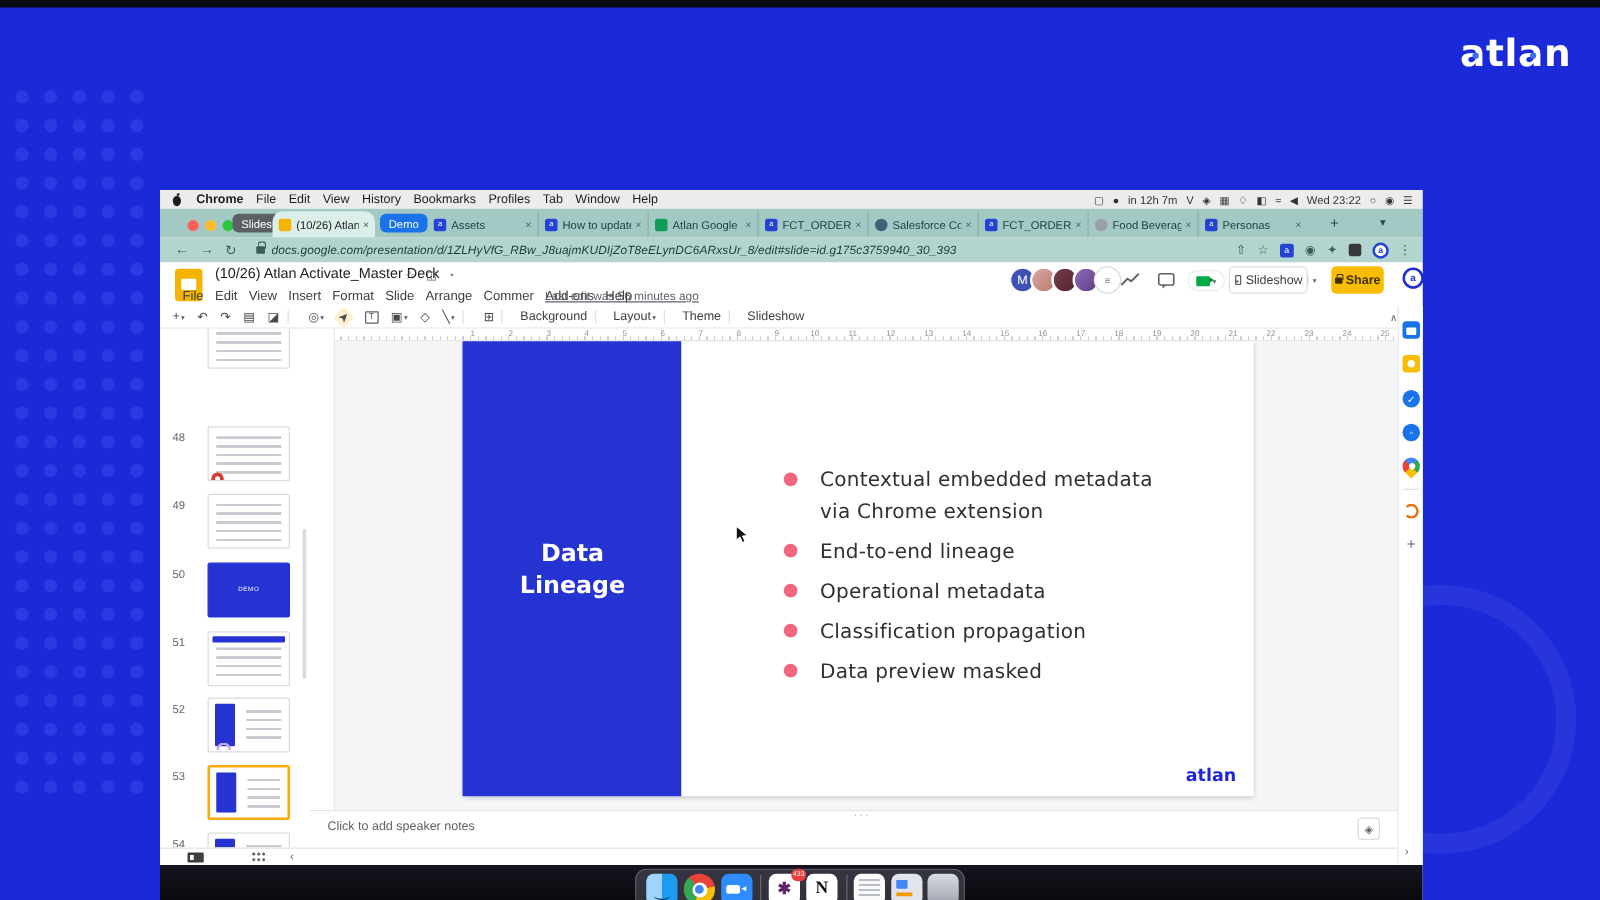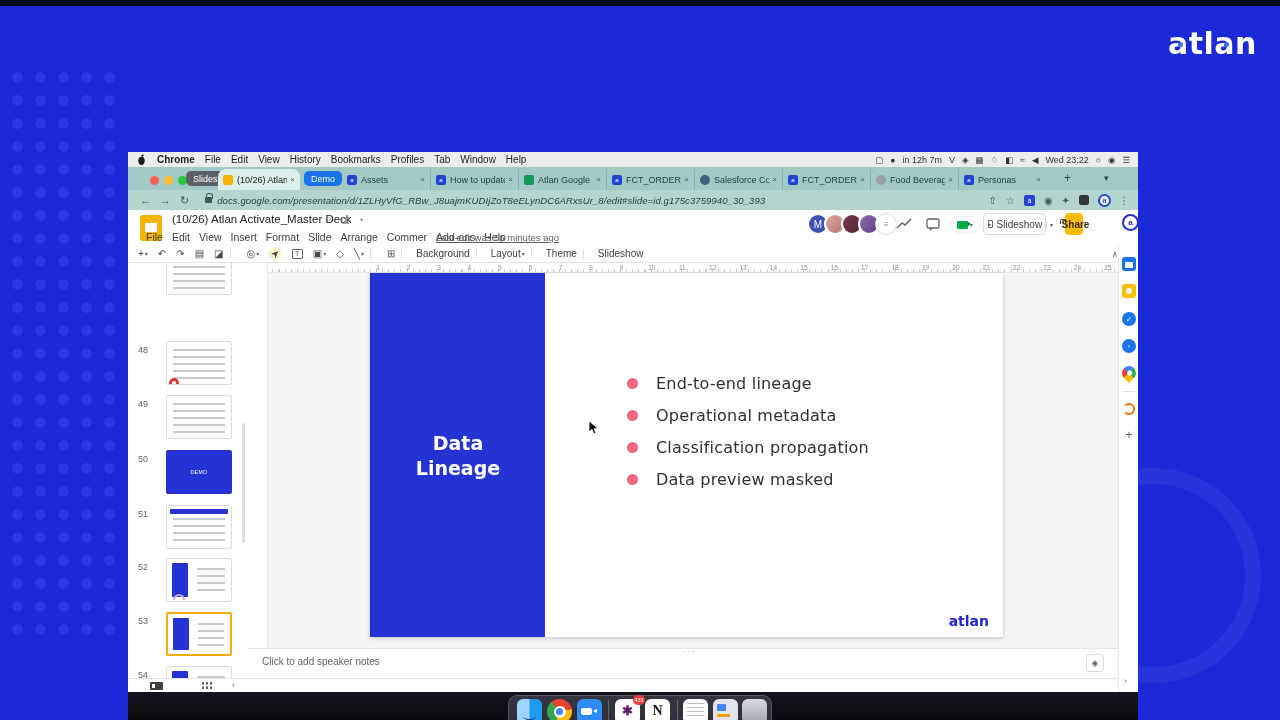--- a/index.html
+++ b/index.html
@@ -95,21 +95,21 @@
     display:flex; align-items:center; justify-content:center; background:#fff; }
   .meet .cam { width:11px; height:8px; background:#00ac47; border-radius:1px; position:relative; }
   .meet .cam::after { content:""; position:absolute; right:-3px; top:1.5px; border-top:2.5px solid transparent;
     border-bottom:2.5px solid transparent; border-left:3px solid #00832d; }
   .meet .car { font-size:6px; color:#5f6368; margin-left:2px; }
   .btn-slideshow { position:absolute; left:855px; top:3px; width:63px; height:22px; border:1px solid #dadce0;
     border-radius:4px; background:#fff; display:flex; align-items:center; font-size:10px; color:#3c4043; padding:0 4px; }
   .btn-slideshow .pic { width:9px; height:8px; border:1px solid #5f6368; border-radius:1px; margin-right:4px;
     font-size:5px; display:flex; align-items:center; justify-content:center; color:#5f6368; }
   .btn-slideshow .dd { border-left:1px solid #dadce0; margin-left:4px; padding-left:3px; font-size:6px; color:#5f6368; }
-  .btn-share { position:absolute; left:937px; top:3px; width:18px; height:22px; background:#fbbc04; border-radius:4px;
+  .btn-share { position:absolute; left:937px; top:3px; width:42px; height:22px; background:#fbbc04; border-radius:4px;
     display:flex; align-items:center; justify-content:center; font-size:10px; color:#3c2f00; font-weight:bold; gap:3px; }
   .sharelock { position:relative; width:6px; height:5px; background:#3c2f00; border-radius:1px; }
   .sharelock::before { content:""; position:absolute; left:1px; top:-3px; width:4px; height:4px;
     border:1.1px solid #3c2f00; border-bottom:none; border-radius:2px 2px 0 0; }
   .hdr-avatar { position:absolute; left:994px; top:4px; width:17px; height:17px; border-radius:50%;
     border:2.5px solid #2030c8; background:#fff; color:#2030c8; font-size:8px; font-weight:bold;
     display:flex; align-items:center; justify-content:center; }
 
   .toolbar { position:absolute; left:0; top:35px; width:1010px; height:18px; border-bottom:1px solid #e4e4e4;
     display:flex; align-items:center; font-size:10px; color:#444; background:#fff; }
@@ -455,20 +455,21 @@
           <span>24</span>
           <span>25</span>
         </div>
       <div class="vruler"></div>
 
       <div class="slide">
         <div class="slide-panel">
           <div class="slide-title">Data Lineage</div>
         </div>
         <ul class="bullets">
+          <li>Contextual embedded metadata via Chrome extension</li>
           <li>End-to-end lineage</li>
           <li>Operational metadata</li>
           <li>Classification propagation</li>
           <li>Data preview masked</li>
         </ul>
         <div class="slide-logo">atlan</div>
       </div>
 
       <div class="thumbs">
         <div class="thumb" style="top:-12px">

